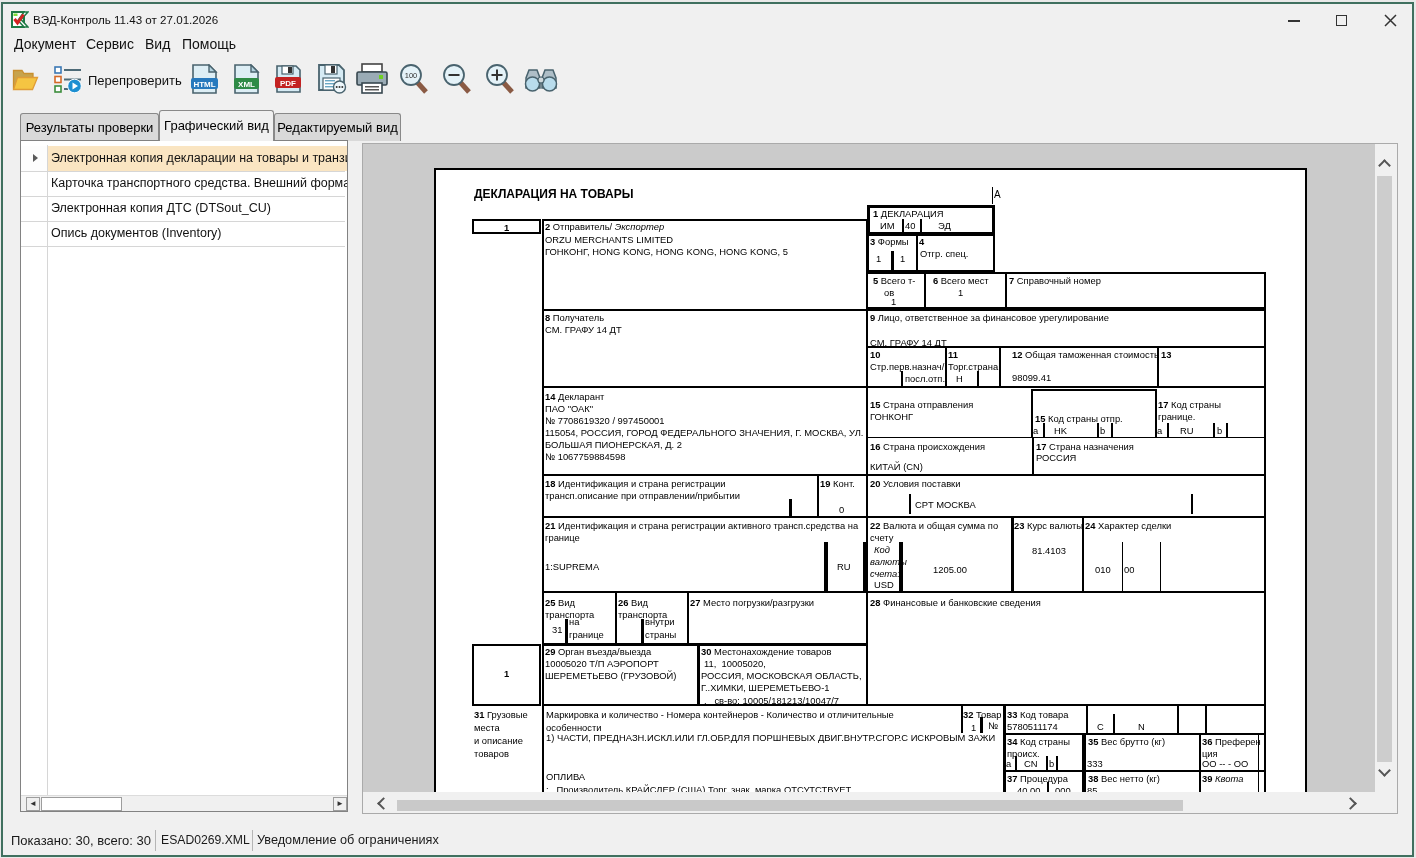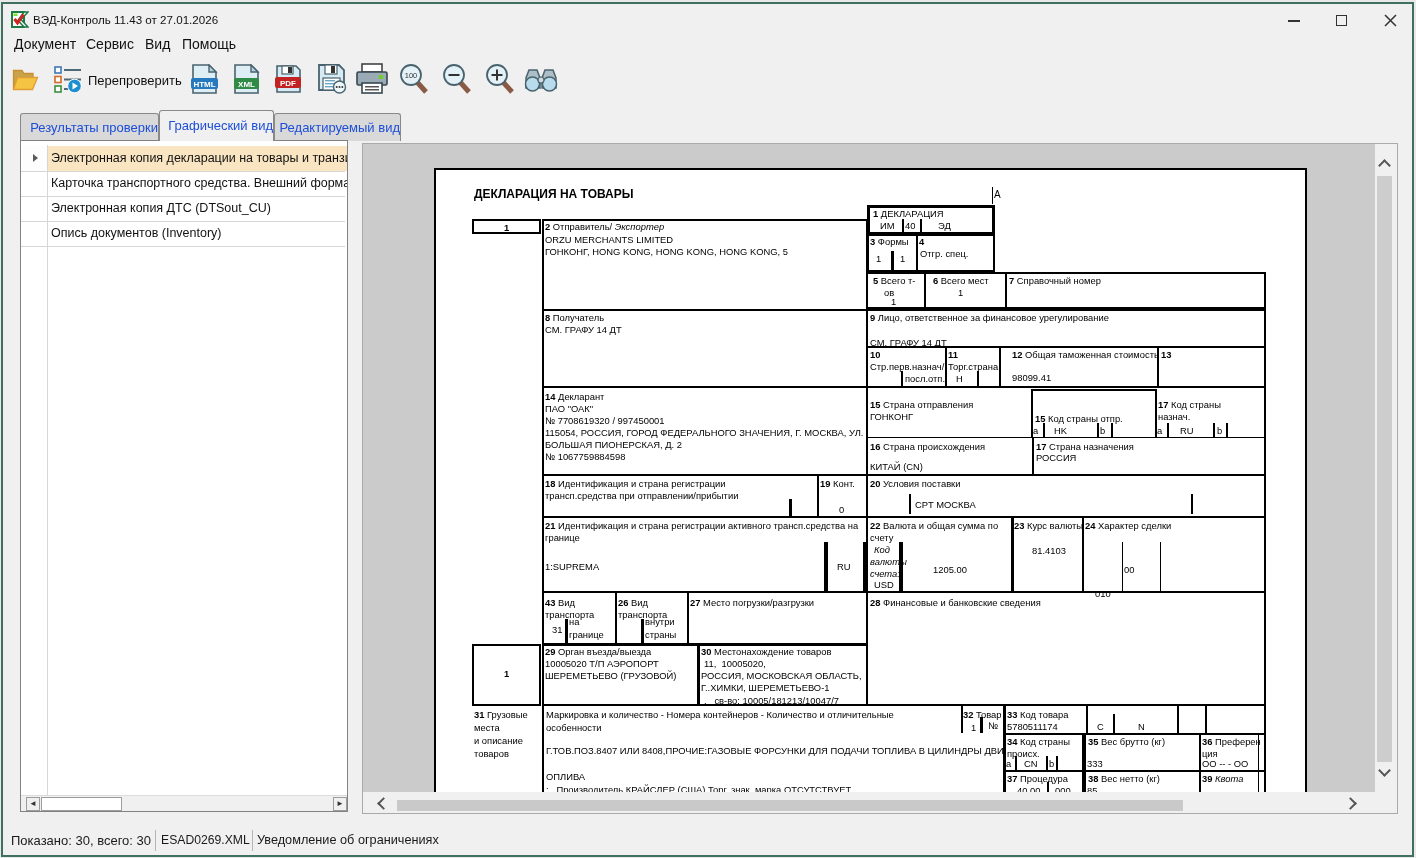--- a/index.html
+++ b/index.html
@@ -1,20 +1,20 @@
 <!DOCTYPE html>
 <html><head><meta charset="utf-8"><style>
 *{margin:0;padding:0;box-sizing:border-box}
 html,body{width:1416px;height:858px;background:#e9e9e9;font-family:"Liberation Sans",sans-serif;overflow:hidden}
 .abs{position:absolute}
 #win{position:absolute;left:1px;top:2px;width:1413px;height:855px;border:2px solid #40705f;background:#f0f0f0}
 .ln{position:absolute;background:#000}
 .ft{position:absolute;font-size:9.4px;line-height:11px;white-space:pre;color:#000}
 .menu{position:absolute;top:36px;font-size:14px;color:#111}
-.tab{position:absolute;border:1px solid #898989;border-bottom:none;border-radius:3px 3px 0 0;font-size:13px;color:#1d4ed8;text-align:right}
+.tab{position:absolute;border:1px solid #898989;border-bottom:none;border-radius:3px 3px 0 0;font-size:13px;color:#000000;text-align:center}
 .lrow{position:absolute;left:47px;width:300px;height:25px;font-size:12.5px;color:#111;line-height:25px;white-space:nowrap;overflow:hidden}
 .sep{position:absolute;background:#d6d6d6}
 .sbtn{position:absolute;width:14px;height:14px;background:#f0f0f0;border:1px solid #9d9d9d;font-size:8px;color:#333;text-align:center;line-height:12px}
 .chev{position:absolute;width:9px;height:9px;border-left:2.4px solid #555;border-bottom:2.4px solid #555}
 .st{position:absolute;font-size:13px;color:#1a1a1a;top:833px}
 </style></head>
 <body>
 <div id="win"></div>
 
 <svg class="abs" style="left:11px;top:11px" width="18" height="18" viewBox="0 0 18 18">
@@ -287,51 +287,51 @@
 <div class="ft" style="left:545px;top:439px">БОЛЬШАЯ ПИОНЕРСКАЯ, Д. 2</div>
 <div class="ft" style="left:545px;top:451px">№ 1067759884598</div>
 <div class="ft" style="left:545px;top:391px"><b>14</b> Декларант</div>
 <div class="ft" style="left:870px;top:399px"><b>15</b> Страна отправления</div>
 <div class="ft" style="left:870px;top:411px">ГОНКОНГ</div>
 <div class="ft" style="left:1035px;top:413px"><b>15</b> Код страны отпр.</div>
 <div class="ft" style="left:1033px;top:425px">a</div>
 <div class="ft" style="left:1054px;top:425px">HK</div>
 <div class="ft" style="left:1100px;top:425px">b</div>
 <div class="ft" style="left:1158px;top:399px"><b>17</b> Код страны</div>
-<div class="ft" style="left:1158px;top:411px">назнач.</div>
+<div class="ft" style="left:1158px;top:411px">границе.</div>
 <div class="ft" style="left:1157px;top:425px">a</div>
 <div class="ft" style="left:1180px;top:425px">RU</div>
 <div class="ft" style="left:1217px;top:425px">b</div>
 <div class="ft" style="left:870px;top:441px"><b>16</b> Страна происхождения</div>
 <div class="ft" style="left:870px;top:461px">КИТАЙ (CN)</div>
 <div class="ft" style="left:1036px;top:441px"><b>17</b> Страна назначения</div>
 <div class="ft" style="left:1036px;top:452px">РОССИЯ</div>
 <div class="ft" style="left:545px;top:478px"><b>18</b> Идентификация и страна регистрации</div>
-<div class="ft" style="left:545px;top:490px">трансп.средства при отправлении/прибытии</div>
+<div class="ft" style="left:545px;top:490px">трансп.описание при отправлении/прибытии</div>
 <div class="ft" style="left:820px;top:478px"><b>19</b> Конт.</div>
 <div class="ft" style="left:839px;top:504px">0</div>
 <div class="ft" style="left:870px;top:478px"><b>20</b> Условия поставки</div>
 <div class="ft" style="left:915px;top:499px">CPT МОСКВА</div>
 <div class="ft" style="left:545px;top:520px"><b>21</b> Идентификация и страна регистрации активного трансп.средства на</div>
 <div class="ft" style="left:545px;top:532px">границе</div>
 <div class="ft" style="left:545px;top:561px">1:SUPREMA</div>
 <div class="ft" style="left:837px;top:561px">RU</div>
 <div class="ft" style="left:870px;top:520px"><b>22</b> Валюта и общая сумма по</div>
 <div class="ft" style="left:870px;top:532px">счету</div>
 <div class="ft" style="left:874px;top:544px;font-style:italic">Код</div>
 <div class="ft" style="left:870px;top:556px;font-style:italic">валюты</div>
 <div class="ft" style="left:870px;top:568px;font-style:italic">счета:</div>
 <div class="ft" style="left:874px;top:579px">USD</div>
 <div class="ft" style="left:933px;top:564px">1205.00</div>
 <div class="ft" style="left:1014px;top:520px"><b>23</b> Курс валюты</div>
 <div class="ft" style="left:1032px;top:545px">81.4103</div>
 <div class="ft" style="left:1085px;top:520px"><b>24</b> Характер сделки</div>
-<div class="ft" style="left:1095px;top:588px">010</div>
+<div class="ft" style="left:1095px;top:564px">010</div>
 <div class="ft" style="left:1124px;top:564px">00</div>
-<div class="ft" style="left:545px;top:597px"><b>43</b> Вид</div>
+<div class="ft" style="left:545px;top:597px"><b>25</b> Вид</div>
 <div class="ft" style="left:545px;top:609px">транспорта</div>
 <div class="ft" style="left:552px;top:624px">31</div>
 <div class="ft" style="left:569px;top:616px">на</div>
 <div class="ft" style="left:569px;top:629px">границе</div>
 <div class="ft" style="left:618px;top:597px"><b>26</b> Вид</div>
 <div class="ft" style="left:618px;top:609px">транспорта</div>
 <div class="ft" style="left:645px;top:616px">внутри</div>
 <div class="ft" style="left:645px;top:629px">страны</div>
 <div class="ft" style="left:690px;top:597px"><b>27</b> Место погрузки/разгрузки</div>
 <div class="ft" style="left:870px;top:597px"><b>28</b> Финансовые и банковские сведения</div>
@@ -342,21 +342,21 @@
 <div class="ft" style="left:704px;top:658px">11,&nbsp; 10005020,</div>
 <div class="ft" style="left:701px;top:670px">РОССИЯ, МОСКОВСКАЯ ОБЛАСТЬ,</div>
 <div class="ft" style="left:701px;top:682px">Г..ХИМКИ, ШЕРЕМЕТЬЕВО-1</div>
 <div class="ft" style="left:704px;top:695px">,&nbsp;&nbsp; св-во: 10005/181213/10047/7</div>
 <div class="ft" style="left:474px;top:709px"><b>31</b> Грузовые</div>
 <div class="ft" style="left:474px;top:722px">места</div>
 <div class="ft" style="left:474px;top:735px">и описание</div>
 <div class="ft" style="left:474px;top:748px">товаров</div>
 <div class="ft" style="left:546px;top:709px">Маркировка и количество - Номера контейнеров - Количество и отличительные</div>
 <div class="ft" style="left:546px;top:722px">особенности</div>
-<div class="ft" style="left:546px;top:745px">Г.ТОВ.ПОЗ.8407 ИЛИ 8408,ПРОЧИЕ:ГАЗОВЫЕ ФОРСУНКИ ДЛЯ ПОДАЧИ ТОПЛИВА В ЦИЛИНДРЫ ДВИ</div>
+<div class="ft" style="left:546px;top:732px">1) ЧАСТИ, ПРЕДНАЗН.ИСКЛ.ИЛИ ГЛ.ОБР.ДЛЯ ПОРШНЕВЫХ ДВИГ.ВНУТР.СГОР.С ИСКРОВЫМ ЗАЖИ</div>
 <div class="ft" style="left:546px;top:771px">ОПЛИВА</div>
 <div class="ft" style="left:546px;top:784px">:&nbsp;&nbsp; Производитель КРАЙСЛЕР (США) Торг. знак, марка ОТСУТСТВУЕТ</div>
 <div class="ft" style="left:963px;top:709px"><b>32</b> Товар</div>
 <div class="ft" style="left:971px;top:722px">1</div>
 <div class="ft" style="left:988px;top:720px">№</div>
 <div class="ft" style="left:1007px;top:709px"><b>33</b> Код товара</div>
 <div class="ft" style="left:1007px;top:721px">5780511174</div>
 <div class="ft" style="left:1097px;top:721px">C</div>
 <div class="ft" style="left:1138px;top:721px">N</div>
 <div class="ft" style="left:1007px;top:736px"><b>34</b> Код страны</div>

